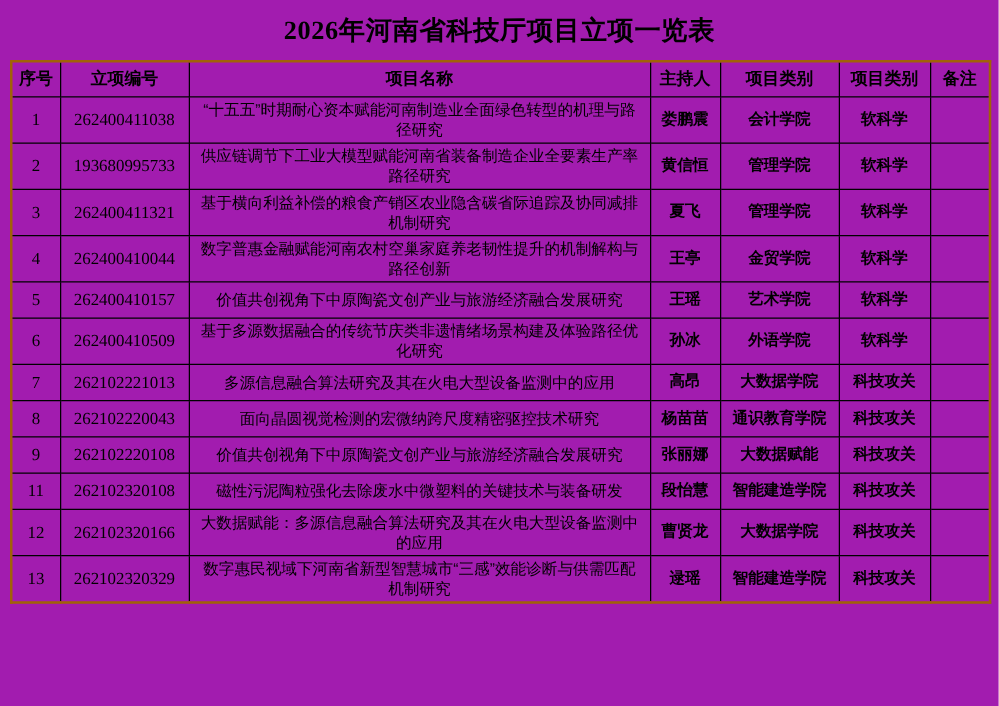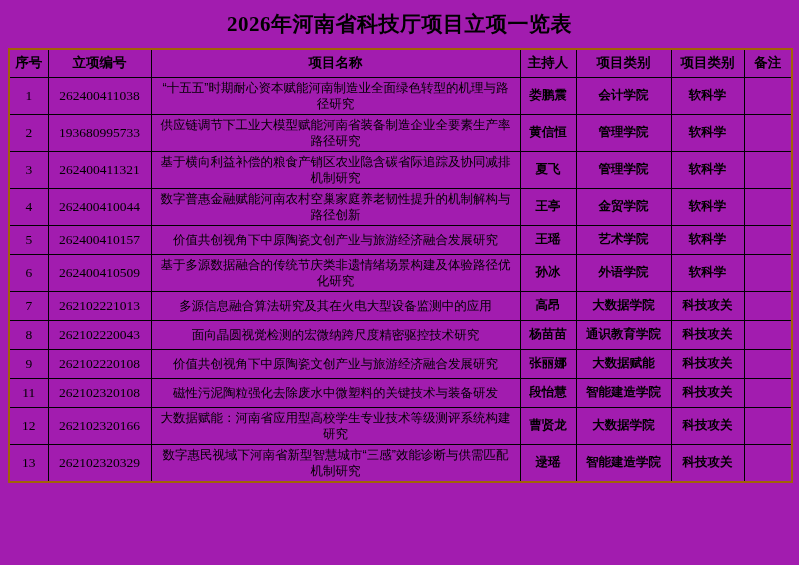--- a/index.html
+++ b/index.html
@@ -190,21 +190,21 @@
     <td class="cell-name">磁性污泥陶粒强化去除废水中微塑料的关键技术与装备研发</td>
     <td class="cell-leader">段怡慧</td>
     <td class="cell-unit">智能建造学院</td>
     <td class="cell-category">科技攻关</td>
     <td class="cell-remark"></td>
   </tr>
 
   <tr>
     <td class="cell-no">12</td>
     <td class="cell-code">262102320166</td>
-    <td class="cell-name">大数据赋能：河南省应用型高校学生专业技术等级测评系统构建研究</td>
+    <td class="cell-name">大数据赋能：多源信息融合算法研究及其在火电大型设备监测中的应用</td>
     <td class="cell-leader">曹贤龙</td>
     <td class="cell-unit">大数据学院</td>
     <td class="cell-category">科技攻关</td>
     <td class="cell-remark"></td>
   </tr>
 
   <tr>
     <td class="cell-no">13</td>
     <td class="cell-code">262102320329</td>
     <td class="cell-name">数字惠民视域下河南省新型智慧城市“三感”效能诊断与供需匹配机制研究</td>

